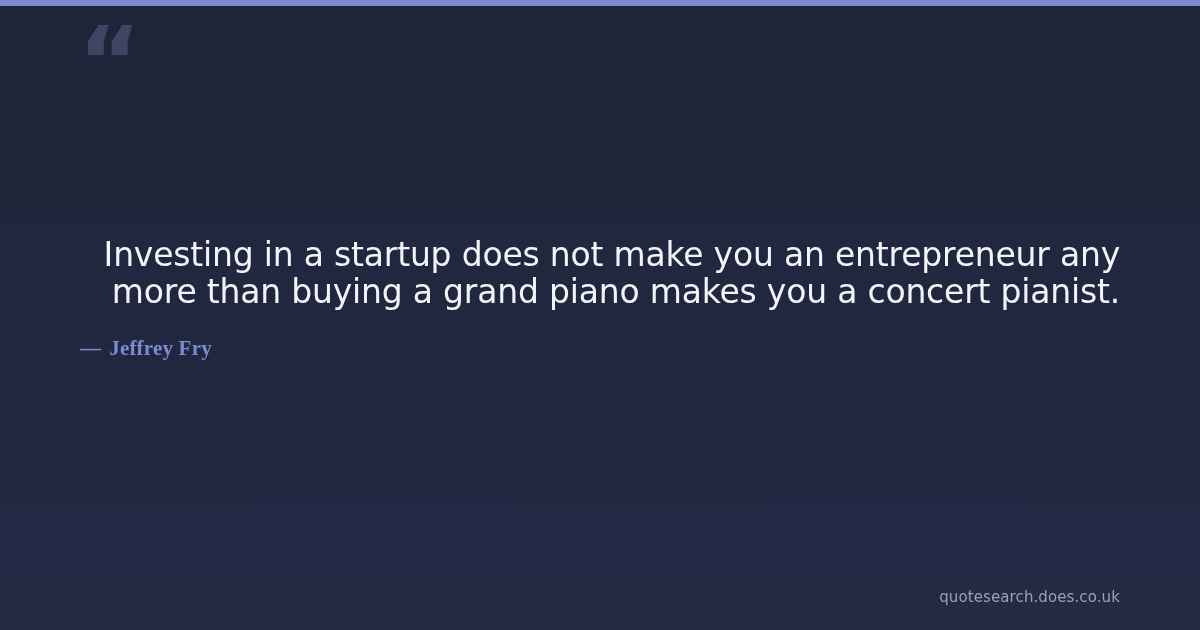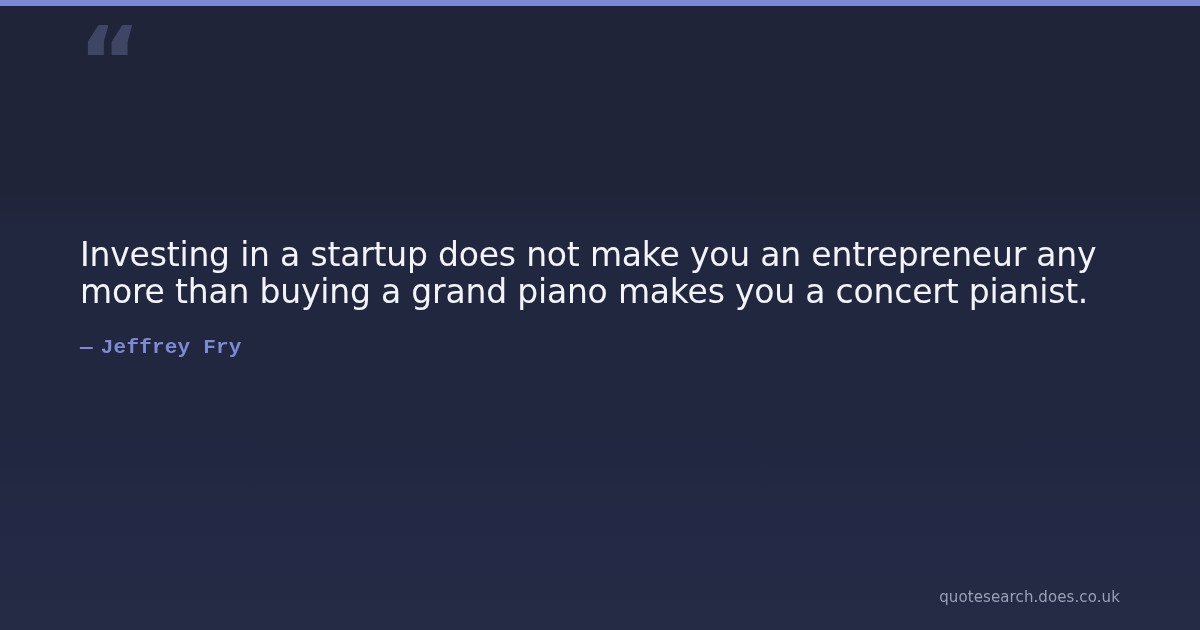--- a/index.html
+++ b/index.html
@@ -69,26 +69,27 @@
 
   .quote-text {
     margin: 0;
     font-family: "DejaVu Sans", sans-serif;
     font-weight: 400;
     font-size: 33px;
     line-height: 37px;
     color: #f2f4f9;
     letter-spacing: -0.2px;
     white-space: normal;
+    text-align: right;
   }
 
   .attribution {
     margin: 0;
     padding-top: 25px;
-    font-family: Liberation Mono, monospace;
+    font-family: Liberation Serif, serif;
     font-weight: 700;
     font-size: 21px;
     line-height: 26px;
     color: #7d8ad4;
     letter-spacing: 0.2px;
   }
 
   .attribution .dash {
     display: inline-block;
     padding-right: 8px;

